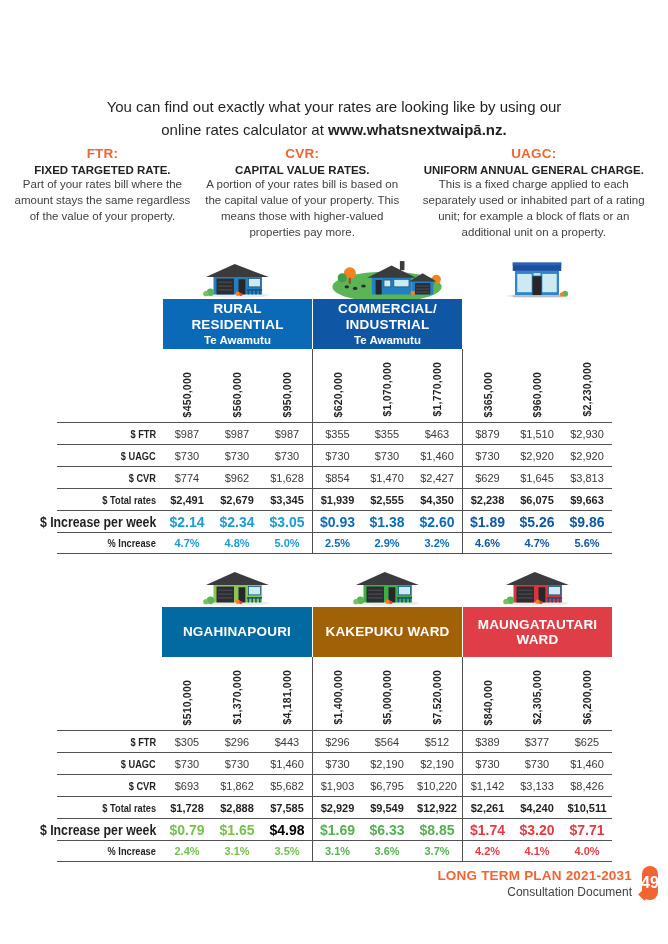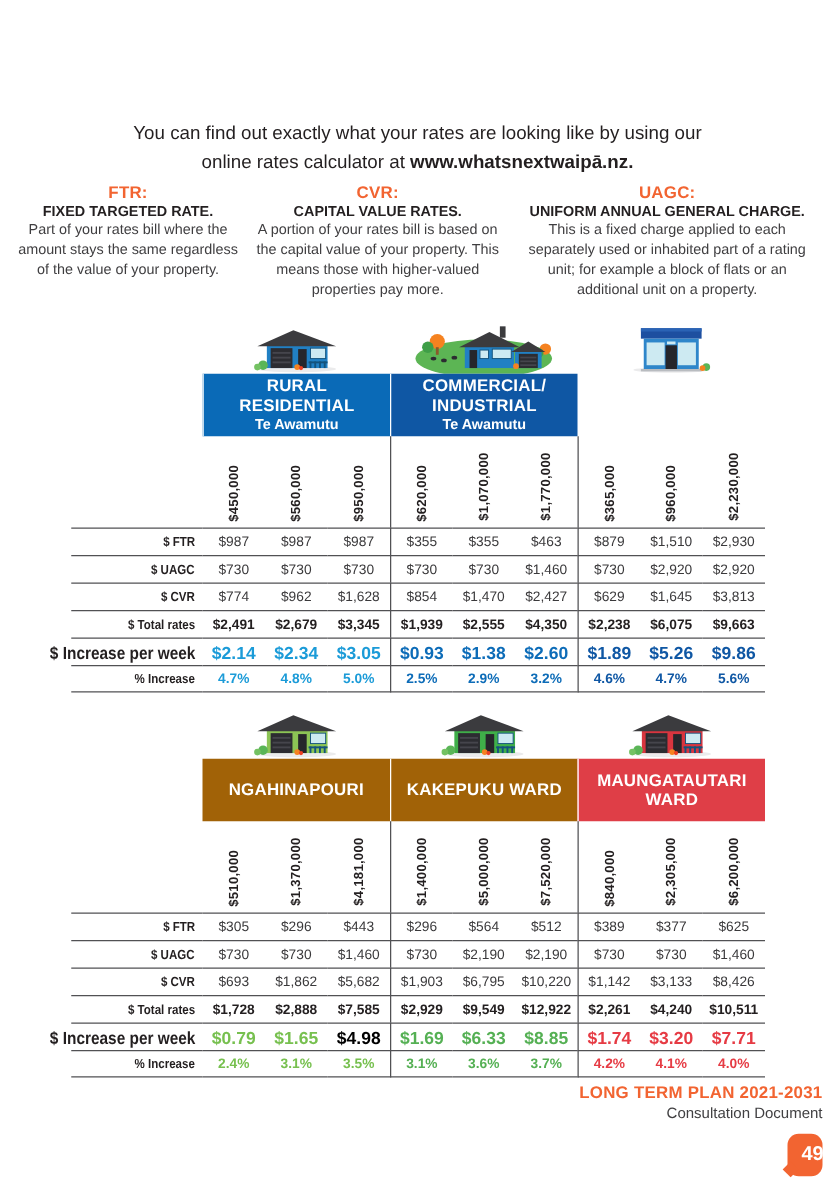--- a/index.html
+++ b/index.html
@@ -40,27 +40,27 @@
                       font-weight:bold; font-size:10.5px; letter-spacing:.2px; color:#231f20; }
   .bt { border-top:1px solid #515154; }
   .bb { border-bottom:1px solid #515154; }
   .gsep { border-left:1px solid #515154; }
   .label-cell { justify-content:flex-end; padding-right:6px; font-weight:bold; color:#231f20; font-size:10.5px; }
   .label-cell span { white-space:nowrap; transform:scaleX(.88); transform-origin:100% 50%; display:inline-block; }
   .row-total { font-weight:bold; color:#231f20; }
   .row-week { font-weight:bold; font-size:14px; }
   .row-pct { font-weight:bold; }
   
-  .footer { position:absolute; top:866px; right:10px; display:flex; align-items:flex-end; gap:10px;flex-direction:column; }
+  .footer { position:absolute; top:866px; right:10px; display:flex; align-items:center; gap:10px; }
   .footer-text { text-align:right; }
   .footer-title { color:#f26431; font-weight:bold; font-size:13.5px; letter-spacing:.2px; }
   .footer-sub { color:#414042; font-size:12px; margin-top:2px; }
   .bubble { position:relative; width:16px; height:34px; background:#f26431; border-radius:9px;
             display:flex; align-items:center; justify-content:center;
-            color:#fff; font-weight:bold; font-size:16px;padding-left:12px; }
+            color:#fff; font-weight:bold; font-size:16px; }
   .bubble::after { content:""; position:absolute; left:-2px; bottom:1px; width:9px; height:9px;
                    background:#f26431; transform:rotate(45deg); z-index:-0; }
   .bubble span { position:relative; }
 </style>
 </head>
 <body>
 
 <div class="page">
 
   <p class="intro">
@@ -333,21 +333,21 @@
             <rect x="84" y="45" width="2" height="7" fill="#14537d"></rect>
     <circle cx="20" cy="49" r="5" fill="#5ab557"></circle>
             <circle cx="14" cy="51" r="3.5" fill="#74c263"></circle>
     <circle cx="56" cy="51" r="3" fill="#f58220"></circle>
             <circle cx="60" cy="52" r="2.2" fill="#ee4023"></circle>
   </svg>
         </div>
       </div>
       <div class="header-row">
         <div></div>
-        <div class="header-bar" style="background: #a16207;">
+        <div class="header-bar" style="background: #0369a1;">
           <div class="hb-title">NGAHINAPOURI</div>
         </div>
         <div class="header-bar gsep2" style="background: #a16207; text-align: right;">
           <div class="hb-title">KAKEPUKU WARD</div>
         </div>
         <div class="header-bar gsep2" style="background: rgb(223, 62, 71);">
           <div class="hb-title">MAUNGATAUTARI WARD</div>
         </div>
       </div>
       <div class="tbody">

